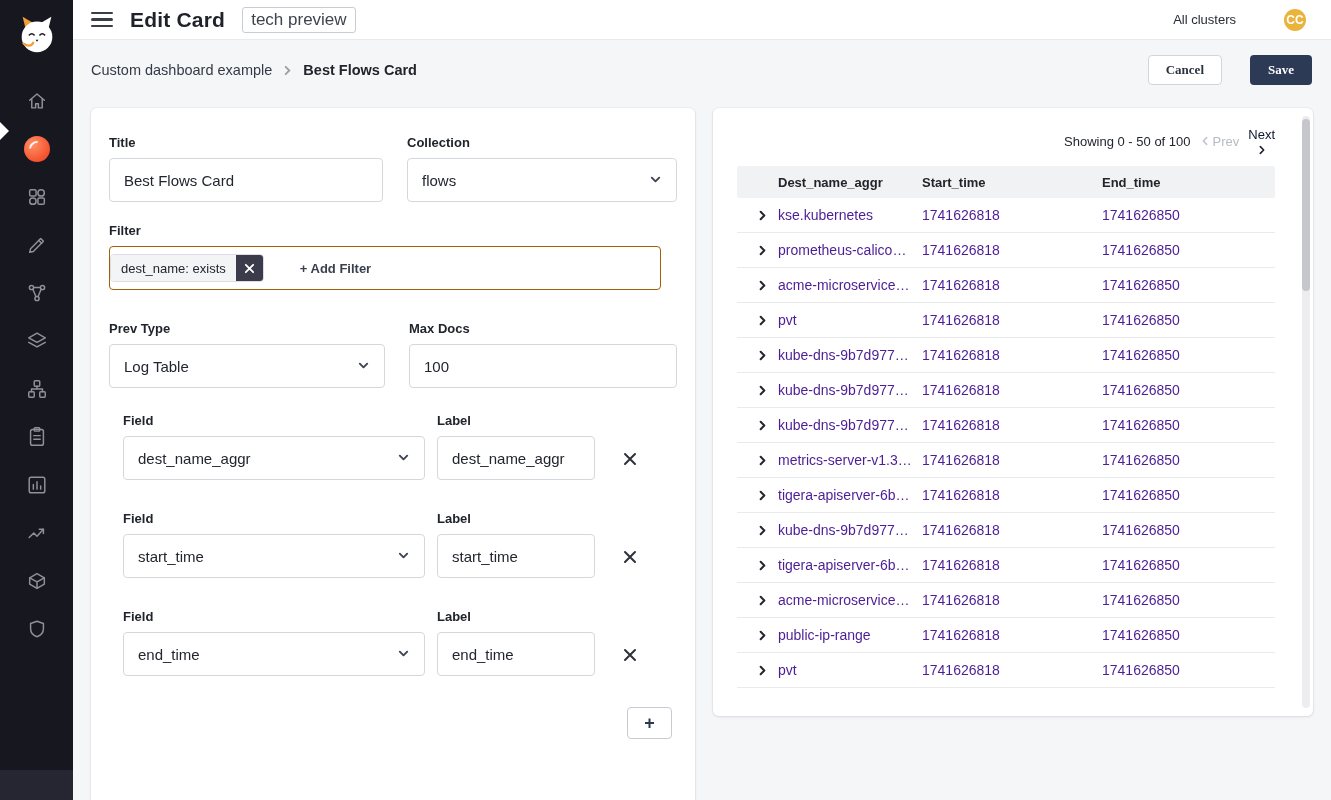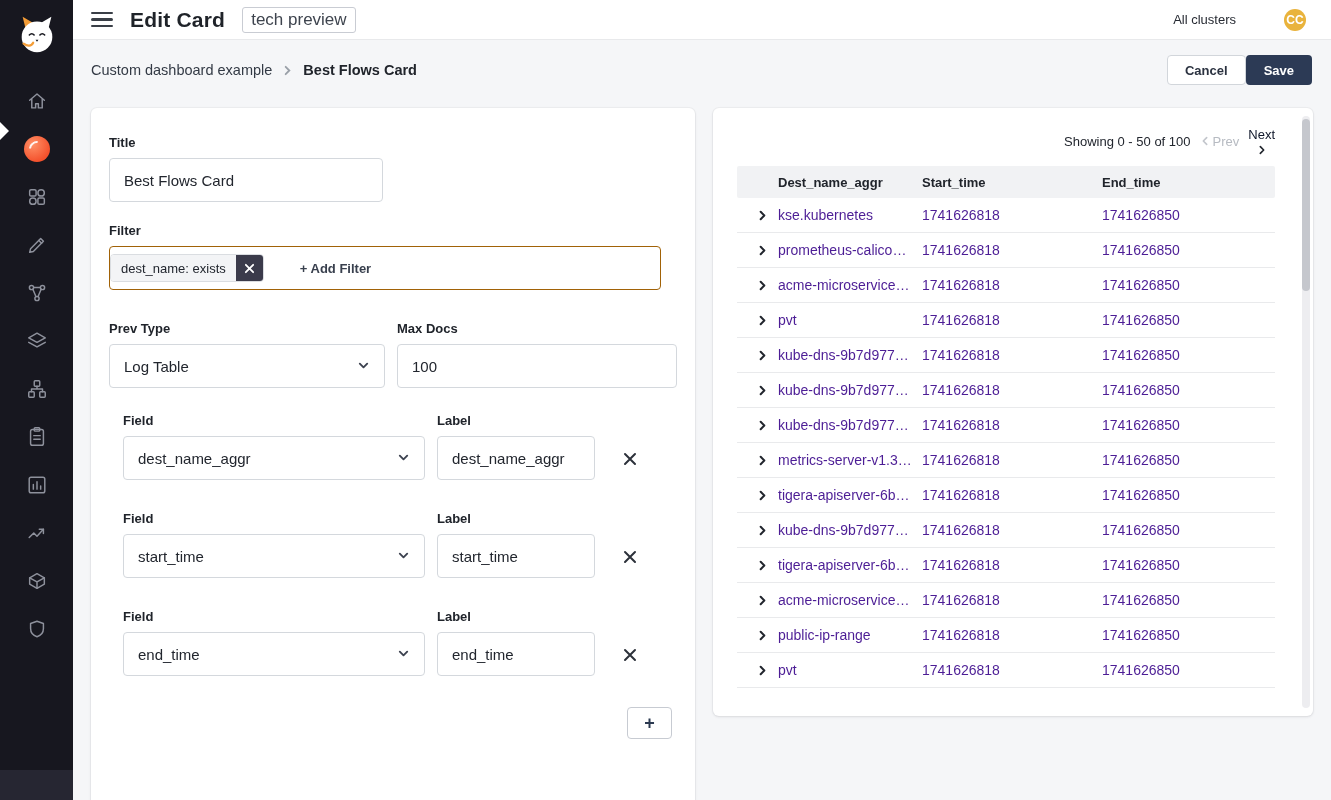--- a/index.html
+++ b/index.html
@@ -39,33 +39,33 @@
   .topbar-spacer { flex:1; }
   .clusters { font-size:13px; color:#272b33; cursor:pointer; }
   .avatar { width:22px; height:22px; border-radius:50%; background:#e9b33c; color:#fff; font-size:12px;
     font-weight:700; display:flex; align-items:center; justify-content:center; margin-left:48px; cursor:pointer; }
 
   .crumb-row { height:60px; flex:none; display:flex; align-items:center; padding:0 19px 0 18px; }
   .crumb-parent { font-size:14.5px; color:#333a45; cursor:pointer; }
   .crumb-sep { margin:0 10px; display:flex; align-items:center; }
   .crumb-sep svg { width:11px; height:11px; fill:none; stroke:#9aa0a8; stroke-width:2; stroke-linecap:round; }
   .crumb-current { font-size:14.5px; font-weight:700; color:#20242b; }
-  .crumb-actions { margin-left:auto; display:flex; gap:0; }
+  .crumb-actions { margin-left:auto; display:flex; gap:28px;font-family:Liberation Serif, serif; }
   .btn { height:30px; border-radius:4px; font-size:13px; font-weight:700; padding:0 17px;
     display:inline-flex; align-items:center; cursor:pointer; border:1px solid transparent; font-family:inherit; }
   .btn-cancel { background:#fff; border-color:#d2d6db; color:#2b3240; }
   .btn-save { background:#2c3a55; color:#fff; }
 
   
   .content { flex:1; display:flex; gap:18px; padding:8px 18px 0; align-items:flex-start; overflow:hidden; }
   .card { background:#fff; border-radius:6px; box-shadow:0 1px 3px rgba(16,24,40,.10), 0 0 0 1px rgba(16,24,40,.03); }
 
   
   .editor-card { width:604px; flex:none; height:740px; padding:27px 18px 0; overflow:hidden; }
-  .form-row { display:flex; gap:12px; margin-bottom:21px; }
+  .form-row { display:flex; gap:24px; margin-bottom:21px; }
   .fgroup { display:flex; flex-direction:column; }
   .flabel { font-size:13px; font-weight:700; color:#20242b; margin-bottom:8px; }
   .w-a { width:274px; } .w-b { flex:1; } .w-c { width:276px; }
   .input, .select { height:44px; border:1px solid #d4d8dd; border-radius:4px; background:#fff;
     font-size:15px; color:#22262e; padding:0 14px; display:flex; align-items:center; font-family:inherit; }
   input.input { outline:none; width:100%; }
   .select { justify-content:space-between; cursor:pointer; }
   .select .chev svg { width:13px; height:13px; fill:none; stroke:#3c4250; stroke-width:2; stroke-linecap:round; stroke-linejoin:round; }
 
   .filter-group { margin-bottom:31px; }
@@ -251,20 +251,29 @@
     </div>
 
     <div class="content">
 
       <section class="card editor-card">
 
         <div class="form-row">
           <div class="fgroup w-a">
             <span class="flabel">Title</span>
             <input class="input" value="Best Flows Card" style="">
+          </div>
+          <div class="fgroup w-b">
+            <span class="flabel">Collection</span>
+            <div class="select">
+              <span>flows</span>
+              <span class="chev"><svg viewBox="0 0 14 14">
+                    <path d="M3 5l4 4 4-4"></path>
+                  </svg></span>
+            </div>
           </div>
         </div>
 
         <div class="fgroup filter-group">
           <span class="flabel">Filter</span>
           <div class="filter-box">
             <span class="chip">
               <span class="chip-text">dest_name: exists</span>
               <button class="chip-x">
                 <svg viewBox="0 0 12 12">

